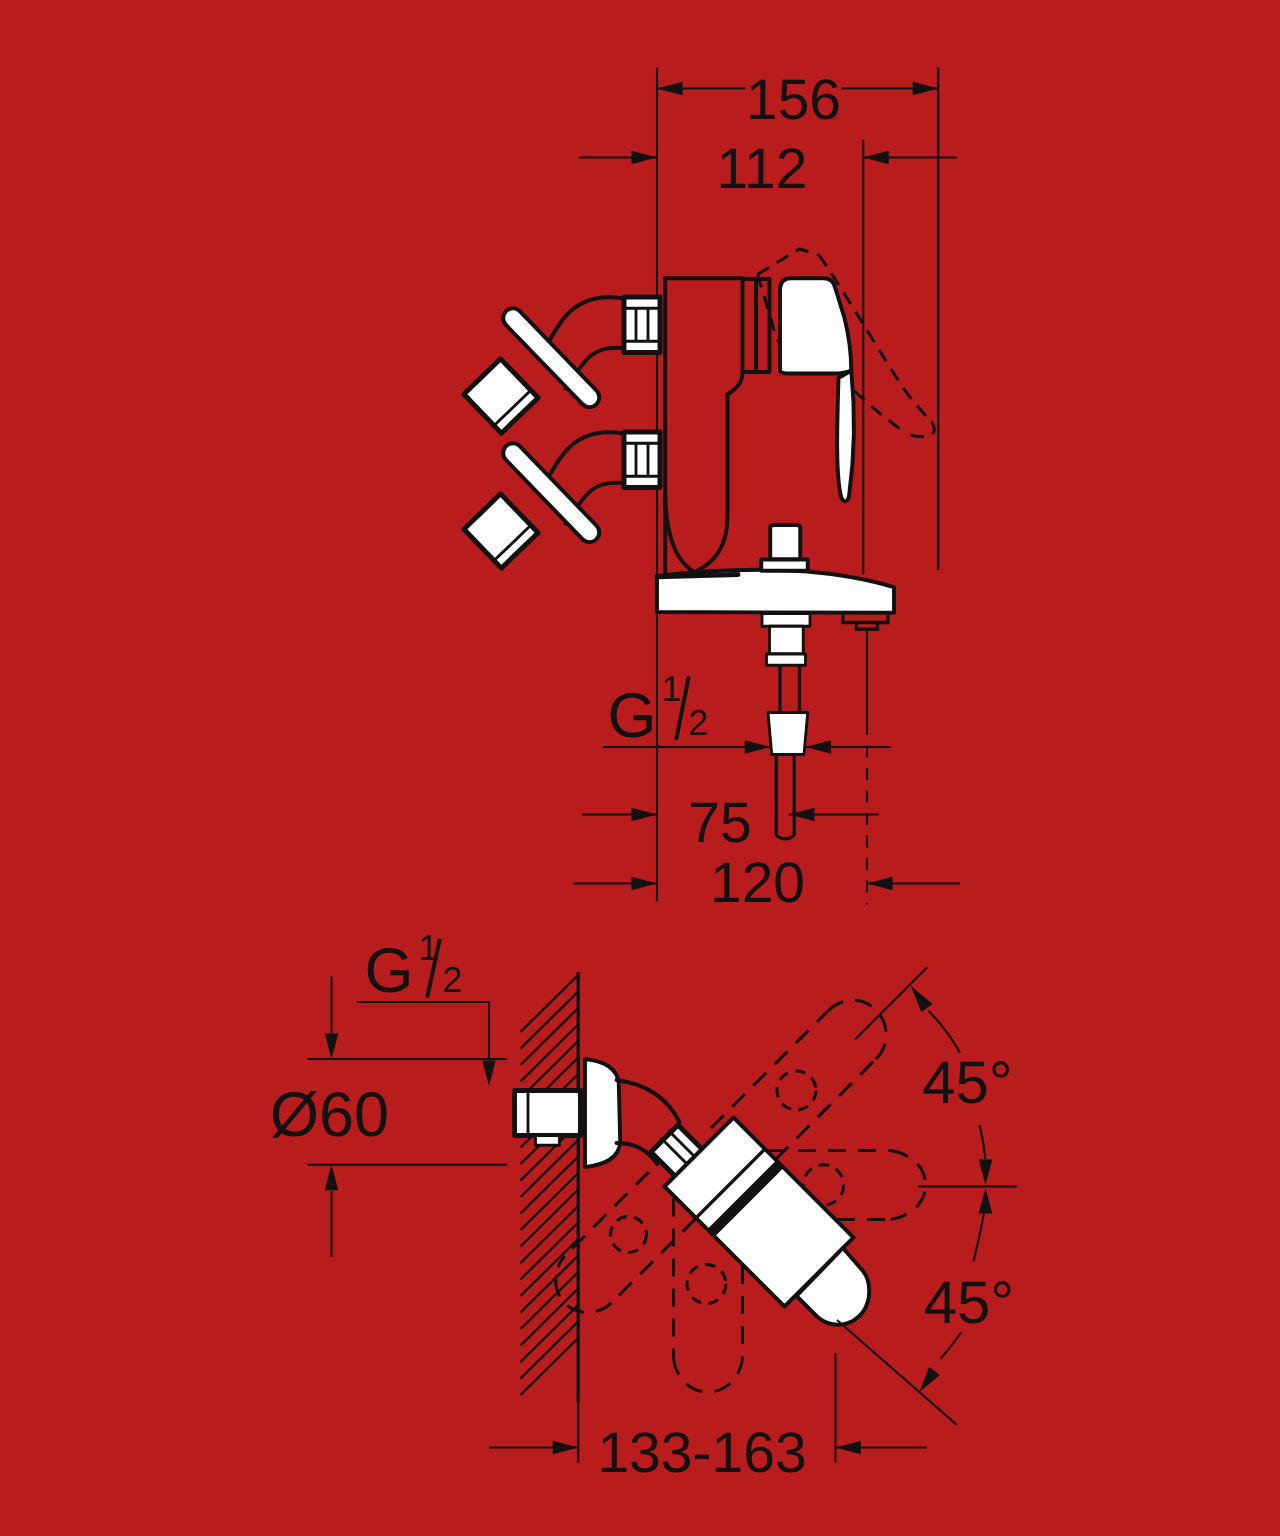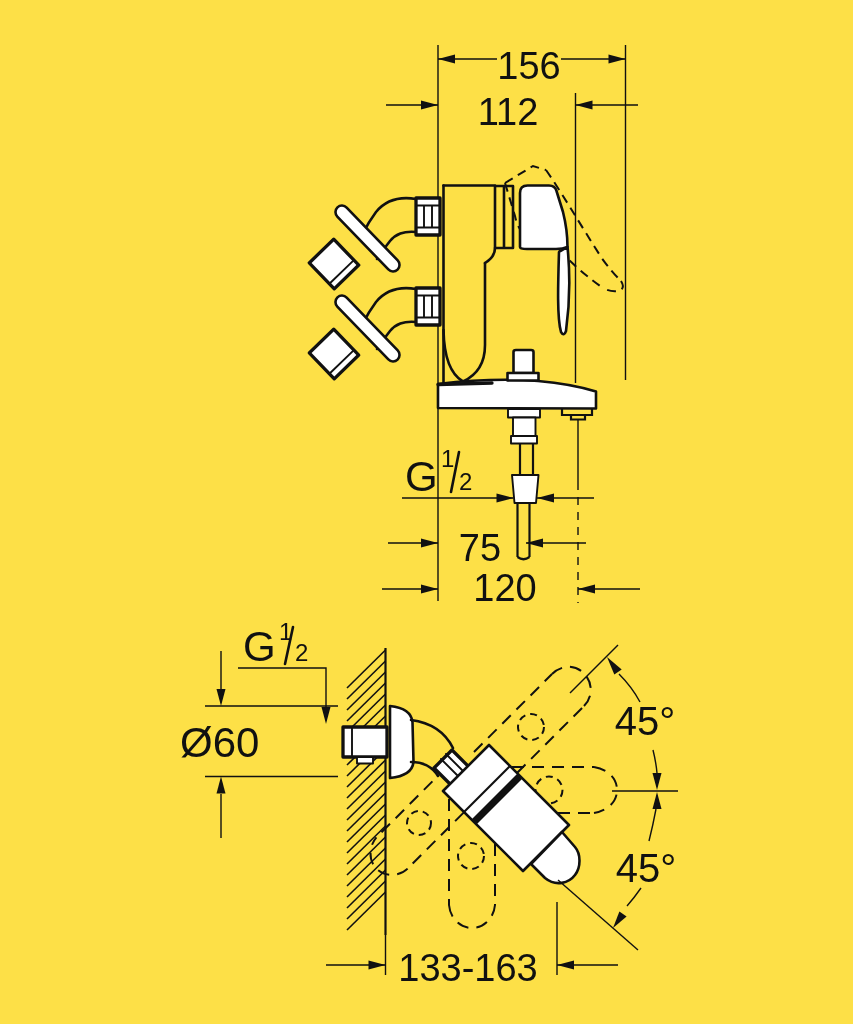--- a/index.html
+++ b/index.html
@@ -1,16 +1,16 @@
 <!DOCTYPE html>
 <html><head>
 <meta charset="utf-8">
 <style>
   html,body{margin:0;padding:0;background:#ffffff;}
-  .page{width:853px;height:1024px;background:#fde047;position:relative;overflow:hidden;}
+  .page{width:853px;height:1024px;background:#b91c1c;position:relative;overflow:hidden;}
   svg{display:block;}
   .s   {stroke:#111;fill:none;stroke-width:2.6;stroke-linecap:round;stroke-linejoin:round;}
   .sw  {stroke:#111;fill:#fff;stroke-width:2.6;stroke-linejoin:round;}
   .hv  {stroke-width:3.3;}
   .t1  {stroke-width:1.9;}
   .thin{stroke:#111;fill:none;stroke-width:1.4;stroke-linecap:butt;}
   .w2  {stroke:#111;fill:none;stroke-width:2.2;}
   .arr {fill:#111;stroke:none;}
   .dash{stroke:#111;fill:none;stroke-width:2;stroke-dasharray:12 8;stroke-linecap:butt;}
   .dash2{stroke:#111;fill:none;stroke-width:2;stroke-dasharray:9 6;stroke-linecap:butt;}

